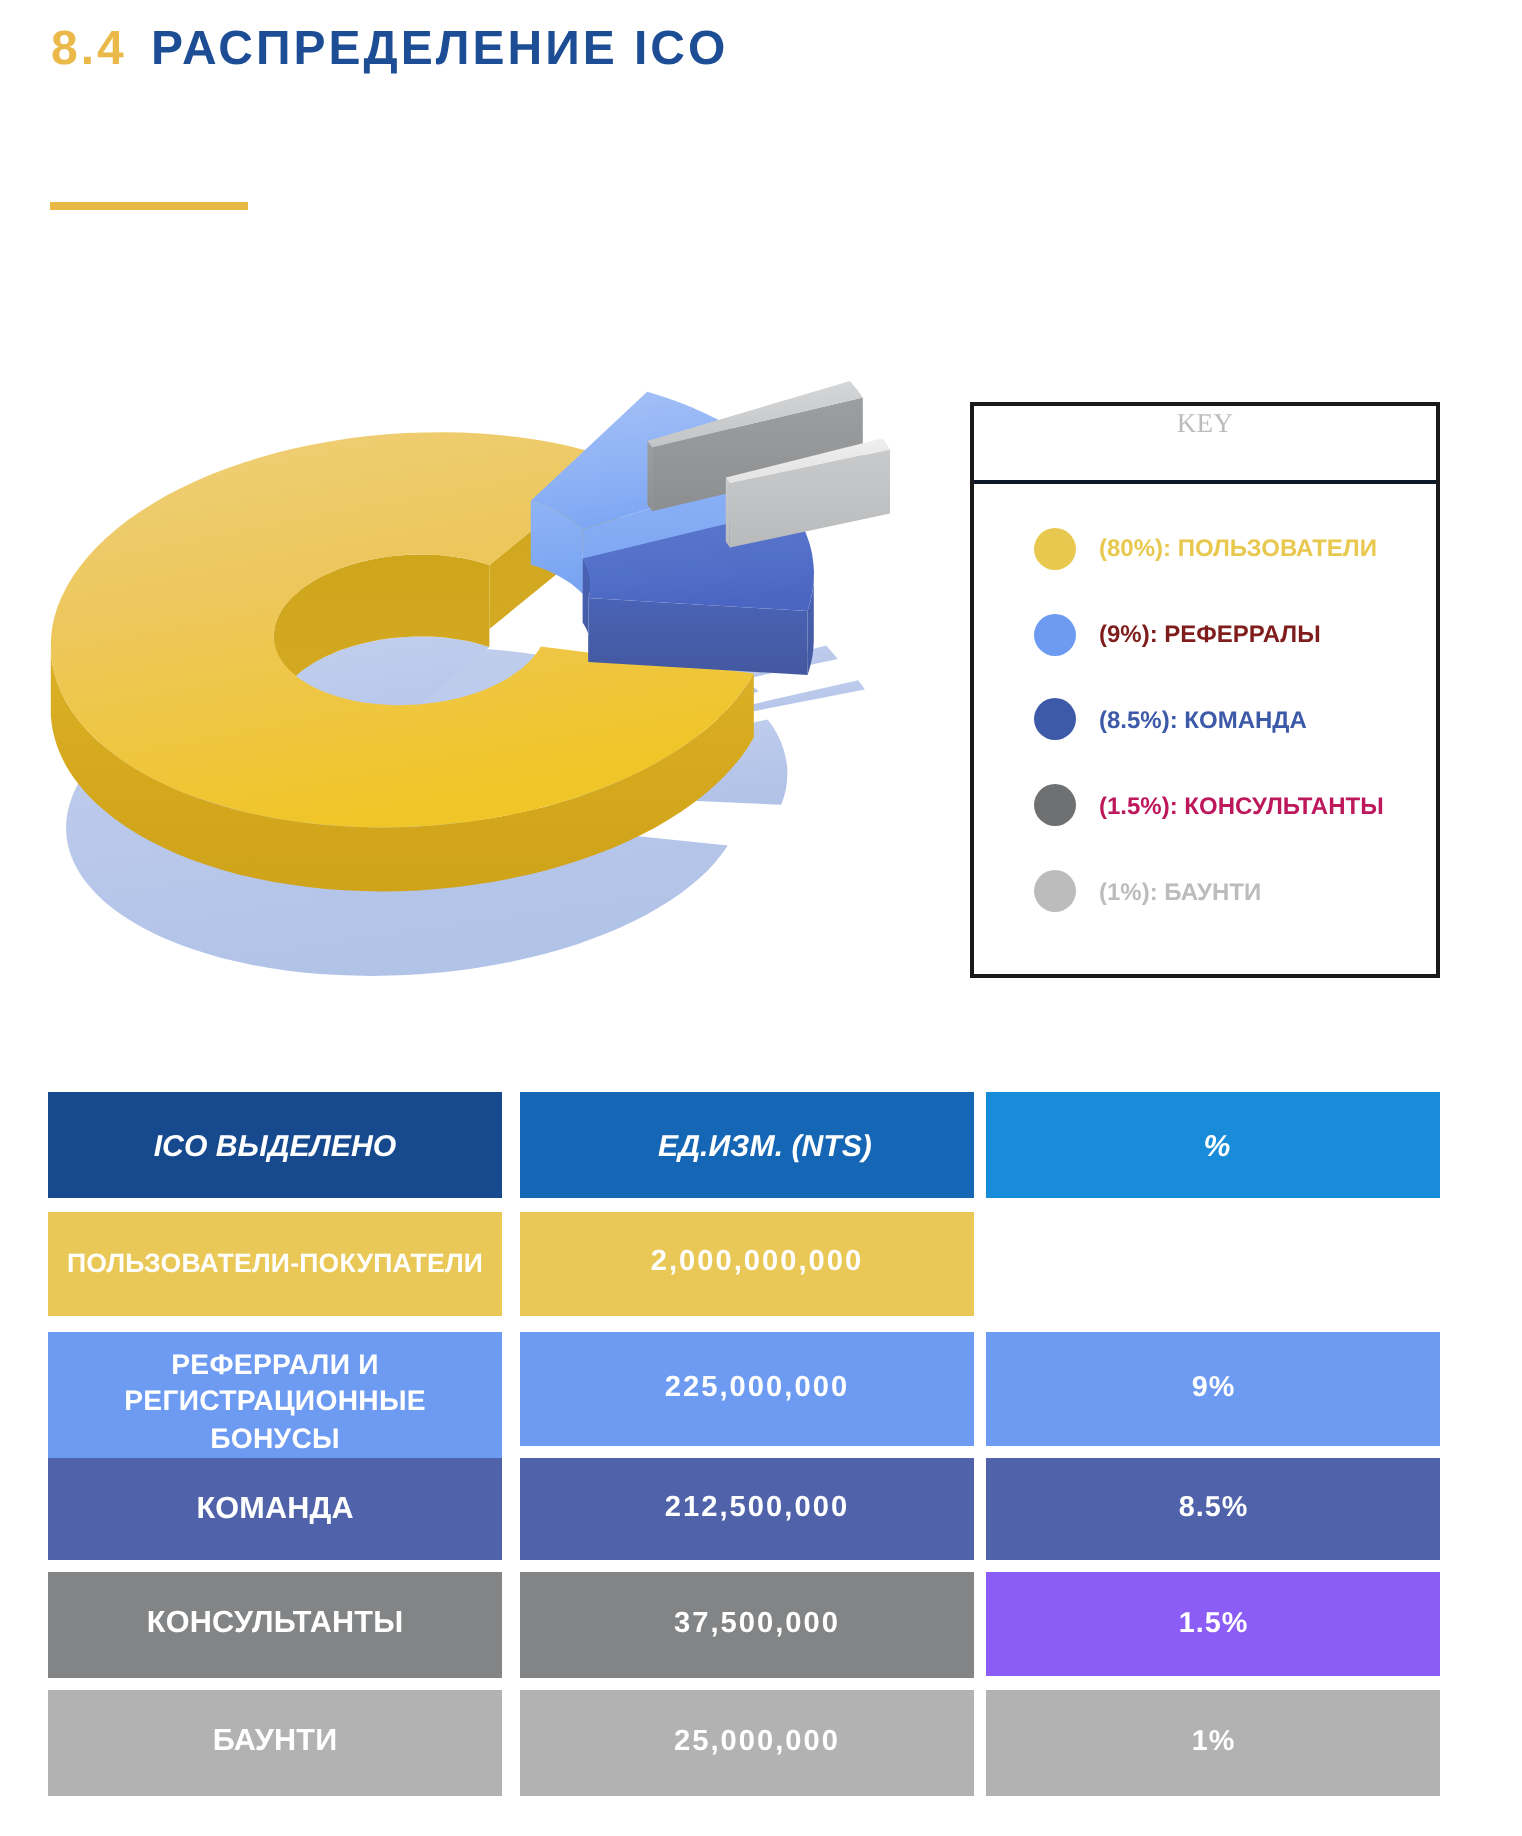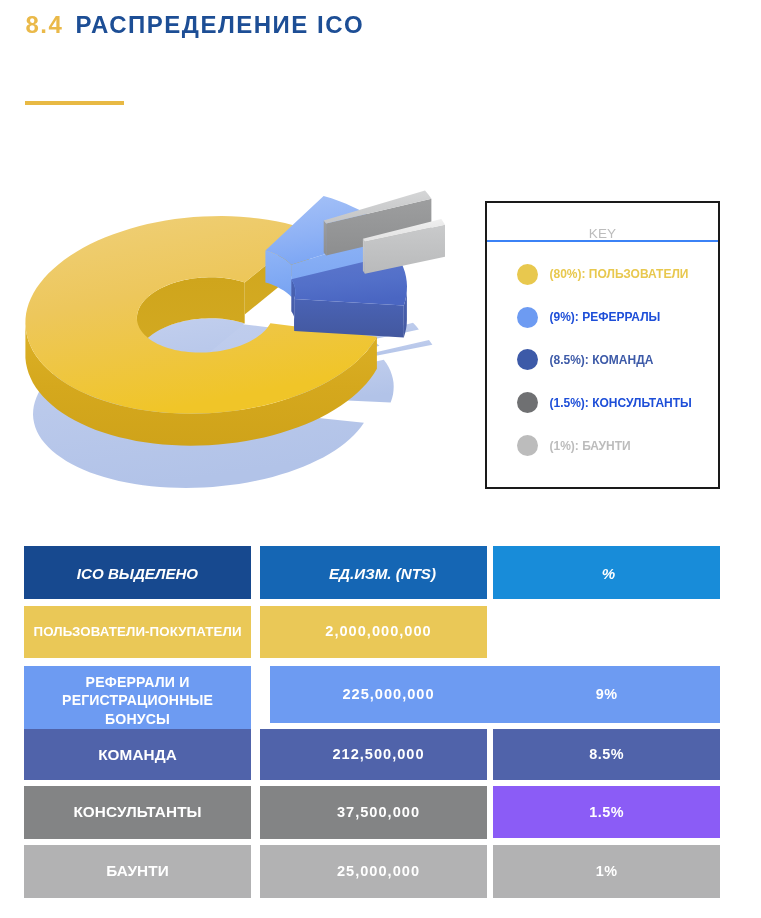--- a/index.html
+++ b/index.html
@@ -7,21 +7,21 @@
   body{width:761px;height:918px;background:#fff;font-family:"Liberation Sans",sans-serif;position:relative;overflow:hidden;}
   .page{position:absolute;left:0;top:0;width:761px;height:918px;}
   
   #heading{position:absolute;left:25.5px;top:11px;font-size:24px;font-weight:bold;letter-spacing:1.5px;white-space:nowrap;}
   #heading .num{margin-right:4px;}
   #heading .num{color:#eab949;}
   #heading .ttl{color:#1d4e95;}
   #rule{position:absolute;left:25px;top:101px;width:99px;height:4px;background:#e8b944;}
   
   #keybox{position:absolute;left:485px;top:201px;width:235px;height:288px;border:2px solid #1a1a1a;box-sizing:border-box;}
-  #keyhdr{height:37px;border-bottom:2px solid #3b82f6;display:flex;align-items:flex-end;justify-content:center;}
+  #keyhdr{height:37px;border-bottom:2px solid #0f172a;display:flex;align-items:flex-start;justify-content:center;font-family:Liberation Serif, serif;}
   #keyhdr span{color:#bcbcbc;font-size:13.5px;font-weight:normal;letter-spacing:0.2px;position:relative;top:1px;}
   #keylist{padding-top:11px;}
   .keyrow{display:flex;align-items:center;height:42.8px;padding-left:29.5px;}
   .keydot{width:21px;height:21px;border-radius:50%;flex:none;}
   .keylbl{margin-left:12px;font-size:12px;font-weight:bold;white-space:nowrap;letter-spacing:0px;}
   
   #chart{position:absolute;left:0px;top:155px;}
   #tbl{position:absolute;left:0px;top:0px;width:761px;height:918px;}
   .trow{position:absolute;left:24px;width:696px;}
   .cell{position:absolute;top:0;display:flex;align-items:center;justify-content:center;text-align:center;color:#fff;font-weight:bold;line-height:1.28;}
@@ -55,29 +55,29 @@
     <div id="keyhdr">
         <span>KEY</span>
       </div>
     <div id="keylist">
         <div class="keyrow">
           <div class="keydot" style="background: rgb(232, 200, 78);"></div>
           <div class="keylbl" style="color: rgb(232, 200, 78);">(80%): ПОЛЬЗОВАТЕЛИ</div>
         </div>
         <div class="keyrow">
           <div class="keydot" style="background: rgb(109, 155, 242);"></div>
-          <div class="keylbl" style="color: #1d4ed8;">(9%): РЕФЕРРАЛЫ</div>
+          <div class="keylbl" style="color: #7f1d1d;">(9%): РЕФЕРРАЛЫ</div>
         </div>
         <div class="keyrow">
           <div class="keydot" style="background: rgb(61, 90, 168);"></div>
           <div class="keylbl" style="color: rgb(61, 90, 168);">(8.5%): КОМАНДА</div>
         </div>
         <div class="keyrow">
           <div class="keydot" style="background: rgb(111, 112, 114);"></div>
-          <div class="keylbl" style="color: #1d4ed8;">(1.5%): КОНСУЛЬТАНТЫ</div>
+          <div class="keylbl" style="color: #be185d;">(1.5%): КОНСУЛЬТАНТЫ</div>
         </div>
         <div class="keyrow">
           <div class="keydot" style="background: rgb(188, 188, 188);"></div>
           <div class="keylbl" style="color: rgb(188, 188, 188);">(1%): БАУНТИ</div>
         </div>
       </div>
   </div>
 
   <svg id="chart" width="470" height="350" viewBox="0 0 470 350">
     <defs>
@@ -180,21 +180,21 @@
         <div class="cell c2 unitcell" style="background: rgb(234, 200, 87); height: 52px;">
           <span style="white-space: pre-line;">2,000,000,000</span>
         </div>
       </div>
       <div class="trow r2" style="top: 666px; height: 56.5px;">
         <div class="cell c1 namecell" style="background: rgb(109, 155, 242); height: 69px;">
           <span style="white-space: pre-line;">РЕФЕРРАЛИ И
 РЕГИСТРАЦИОННЫЕ
 БОНУСЫ</span>
         </div>
-        <div class="cell c2 unitcell" style="background: rgb(109, 155, 242); height: 56.5px; margin-left: 10px;">
+        <div class="cell c2 unitcell" style="background: rgb(109, 155, 242); height: 56.5px;">
           <span style="white-space: pre-line;">225,000,000</span>
         </div>
         <div class="cell c3 pctcell" style="background: rgb(109, 155, 242); height: 56.5px;">
           <span style="white-space: pre-line;">9%</span>
         </div>
       </div>
       <div class="trow r3" style="top: 729px; height: 51px;">
         <div class="cell c1 namecell" style="background: rgb(80, 99, 170); height: 51px;">
           <span style="white-space: pre-line;">КОМАНДА</span>
         </div>

